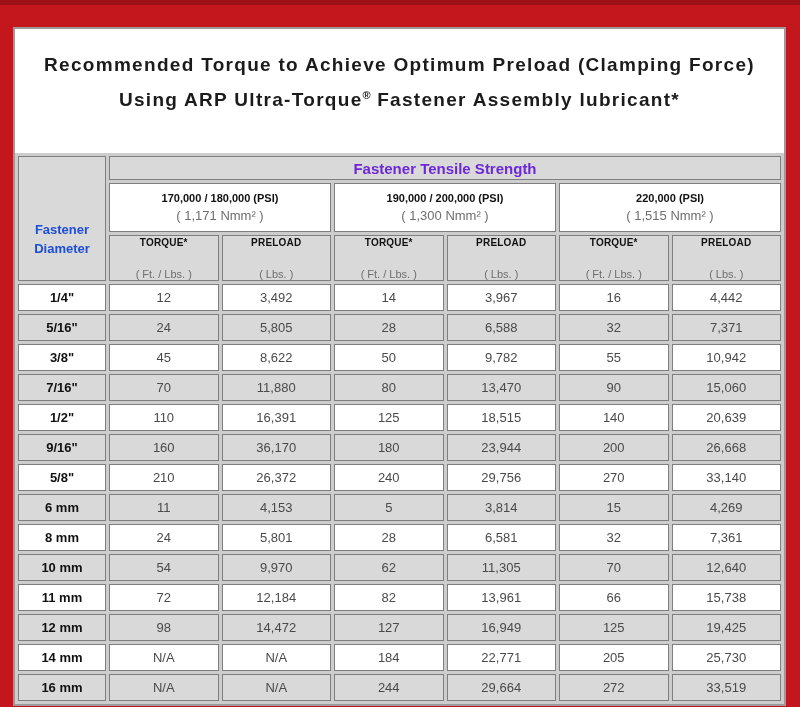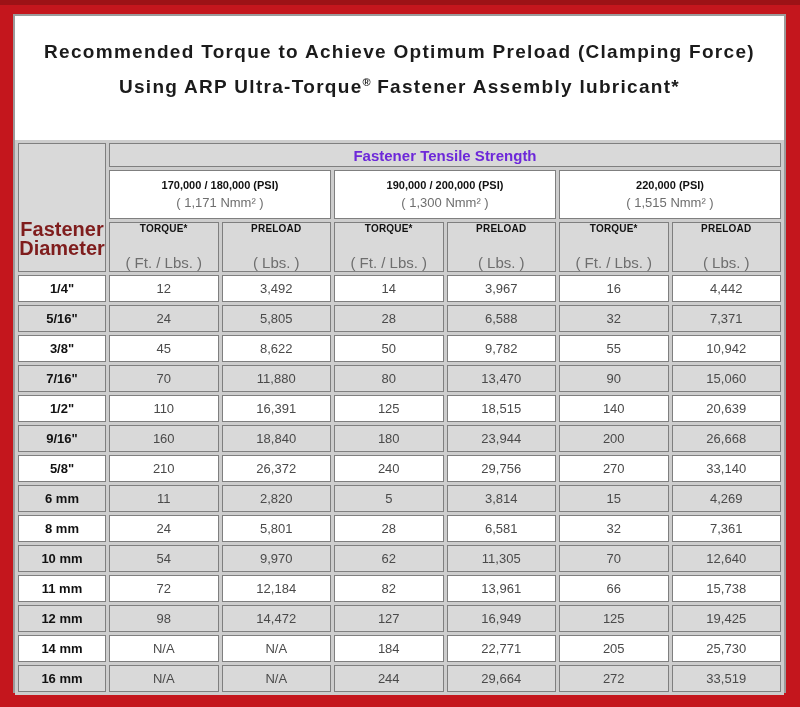--- a/index.html
+++ b/index.html
@@ -9,21 +9,21 @@
     background: #C4161D;
     font-family: "Liberation Sans", sans-serif;
     overflow: hidden;
   }
   .top-strip {
     position: absolute; top: 0; left: 0;
     width: 100%; height: 5px;
     background: #9D1216;
   }
   .frame {
-    position: absolute; left: 13px; top: 14px;
+    position: absolute; left: 13px; top: 27px;
     width: 773px; height: 679px;
     background: #ffffff;
     border: 2px solid #9B9B9B;
   }
   .title-block {
     height: 124px;
     padding-top: 21px;
     text-align: center;
   }
   .title {
@@ -50,38 +50,38 @@
   .torque-table td, .torque-table th {
     border: 1px solid #7F7F7F;
     background: #ffffff;
     text-align: center;
     vertical-align: middle;
     overflow: hidden;
   }
   .hdr-gray { background: #D9D9D9 !important; }
   .corner-cell {
     vertical-align: bottom !important;
-    padding-bottom: 13px;
-    font-size: 20px;
+    padding-bottom: 22px;
+    font-size: 13px;
     font-weight: bold;
-    color: #7f1d1d;
+    color: #1d4ed8;
     line-height: 19px;
   }
   .r-tensile th {
     height: 24px;
     font-size: 15px;
     font-weight: bold;
     color: #6d28d9;
   }
   .r-psi td { height: 49px; }
   .psi-label { font-size: 11px; font-weight: bold; color: #111; }
   .nmm { font-size: 13px; color: #6E6E6E; margin-top: 4px; }
   .r-sub td { height: 46px; }
   .sub-label { font-size: 10px; font-weight: bold; color: #111; letter-spacing: 0.2px; }
-  .sub-unit { font-size: 15px; color: #6E6E6E; margin-top: 20px; }
+  .sub-unit { font-size: 11px; color: #6E6E6E; margin-top: 20px; }
   tbody.data-rows td { height: 27px; font-size: 13px; }
   tbody.data-rows td.dia { font-weight: bold; color: #111; }
   tbody.data-rows td.val { color: #4A4A4A; }
   tbody.data-rows tr.shaded td { background: #D9D9D9; }
 </style>
 </head>
 <body>
 
 <div class="top-strip"></div>
 
@@ -195,39 +195,39 @@
           <td class="val">110</td>
           <td class="val">16,391</td>
           <td class="val">125</td>
           <td class="val">18,515</td>
           <td class="val">140</td>
           <td class="val">20,639</td>
         </tr>
         <tr class="shaded">
           <td class="dia">9/16"</td>
           <td class="val">160</td>
-          <td class="val">18,840</td>
+          <td class="val">36,170</td>
           <td class="val">180</td>
           <td class="val">23,944</td>
           <td class="val">200</td>
           <td class="val">26,668</td>
         </tr>
         <tr>
           <td class="dia">5/8"</td>
           <td class="val">210</td>
           <td class="val">26,372</td>
           <td class="val">240</td>
           <td class="val">29,756</td>
           <td class="val">270</td>
           <td class="val">33,140</td>
         </tr>
         <tr class="shaded">
           <td class="dia">6 mm</td>
           <td class="val">11</td>
-          <td class="val">2,820</td>
+          <td class="val">4,153</td>
           <td class="val">5</td>
           <td class="val">3,814</td>
           <td class="val">15</td>
           <td class="val">4,269</td>
         </tr>
         <tr>
           <td class="dia">8 mm</td>
           <td class="val">24</td>
           <td class="val">5,801</td>
           <td class="val">28</td>

